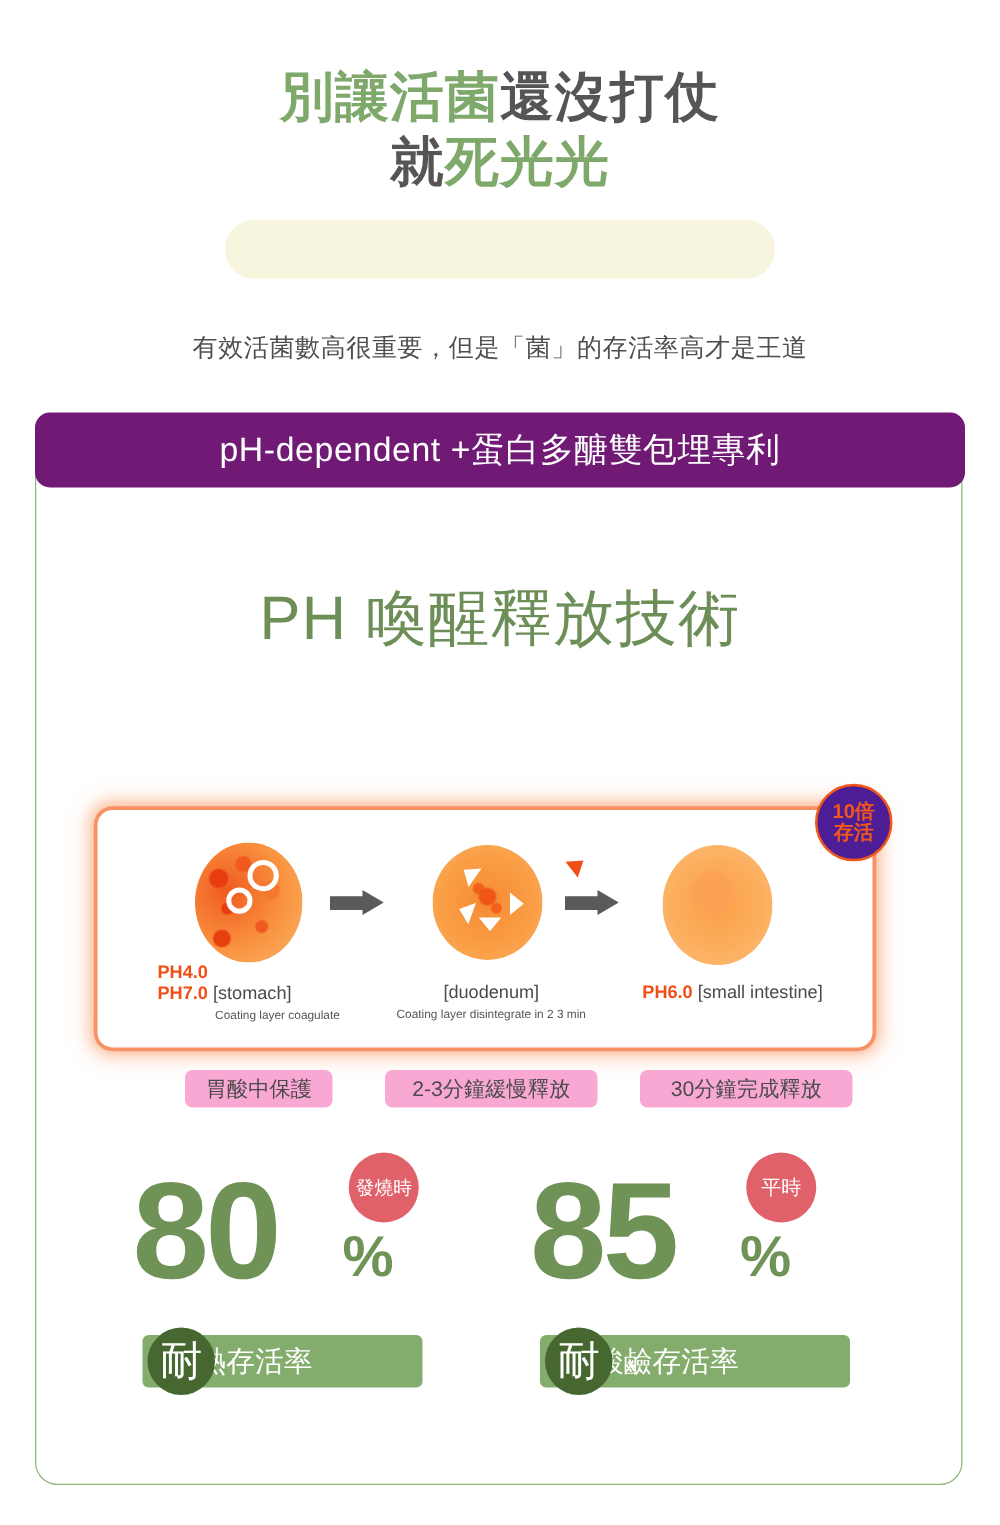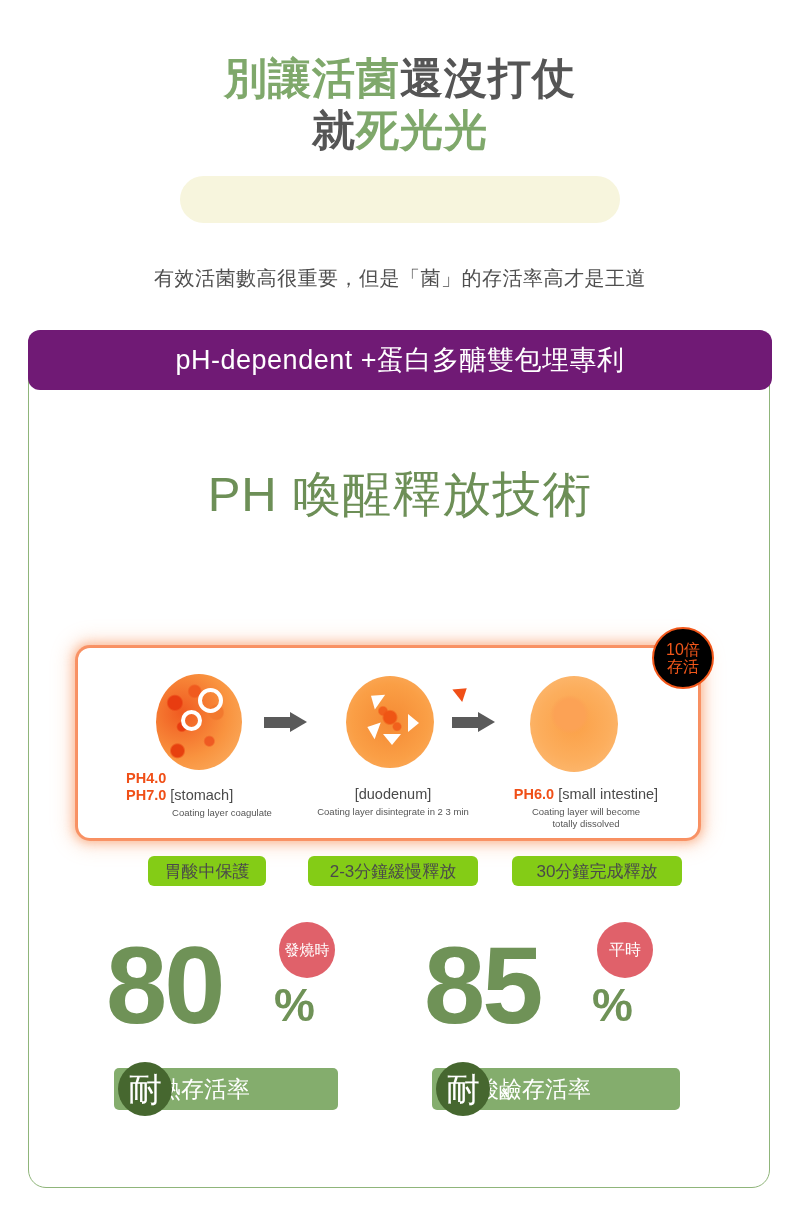--- a/index.html
+++ b/index.html
@@ -233,42 +233,42 @@
   .cl1 .ph-stack { font-size: 14.5px; }
   .cl2 { left: 200px; top: 138px; width: 230px; }
   .cl3 { left: 398px; top: 138px; width: 220px; }
 
   .tenx {
     position: absolute;
     left: 652px; top: 627px;
     width: 58px; height: 58px;
     border-radius: 50%;
     border: 2.5px solid #f2571a;
-    background: #000000;
+    background: #4c1d95;
     display: flex;
     flex-direction: column;
     align-items: center;
     justify-content: center;
     color: #f2571a;
     font-size: 16px;
-    font-weight: 400;
+    font-weight: 700;
     line-height: 1.08;
     z-index: 5;
   }
 
   
   .tag-row {
     position: absolute;
     left: 140px; top: 856px;
     width: 540px; height: 30px;
   }
   .tag {
     position: absolute;
     height: 30px;
-    background: #84cc16;
+    background: #f9a8d4;
     border-radius: 6px;
     display: flex; align-items: center; justify-content: center;
     font-size: 17px;
     color: #4a4a4a;
     white-space: nowrap;
     padding: 0 14px;
     box-sizing: border-box;
   }
   .tag-1 { left: 8px;   width: 118px; }
   .tag-2 { left: 168px; width: 170px; }
@@ -410,24 +410,20 @@
       <div class="lbl-sub" style="text-align:center">Coating layer coagulate</div>
     </div>
 
     <div class="cap-label cl2">
       <div class="lbl-main">[duodenum]</div>
       <div class="lbl-sub">Coating layer disintegrate in 2 3 min</div>
     </div>
 
     <div class="cap-label cl3">
       <div class="lbl-main"><span class="lbl-ph">PH6.0</span> <span>[small intestine]</span></div>
-      <div class="lbl-sub">
-        <div>Coating layer will become</div>
-        <div>totally dissolved</div>
-      </div>
     </div>
 
   </div>
 </div>
 
 <div class="tenx">
   <div>10倍</div>
   <div>存活</div>
 </div>
 

